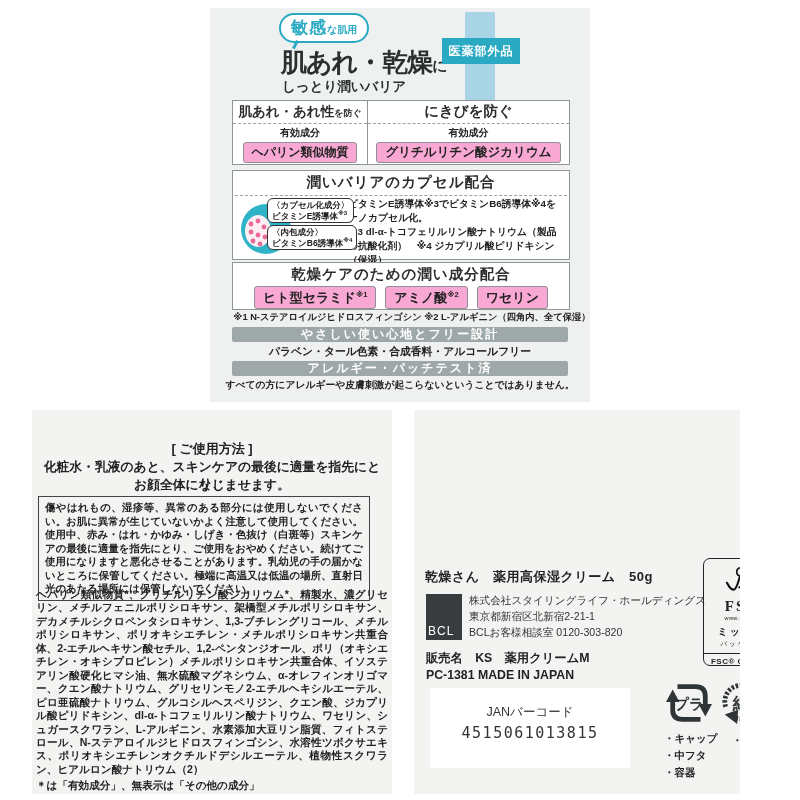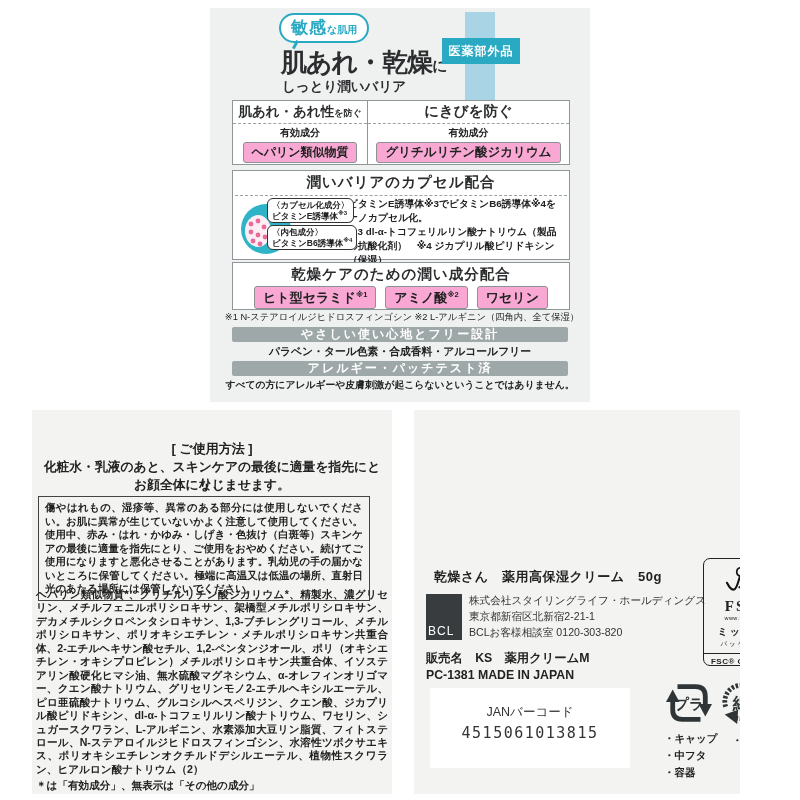--- a/index.html
+++ b/index.html
@@ -44,40 +44,40 @@
              padding:1px 4px;font-size:8.5px;font-weight:bold;line-height:1.2;white-space:nowrap;z-index:3;}
   .cap-desc{position:absolute;left:115px;top:26px;width:216px;font-size:9.8px;font-weight:bold;line-height:1.4;}
   .cap-notes{margin-top:1px;}
 
   .box3{left:22px;top:254px;width:336px;height:46px;text-align:center;}
   .box3 .boxtitle{padding-top:2px;}
   .chiprow{margin-top:2px;display:flex;justify-content:center;gap:9px;}
   .chip.c3{font-size:13px;padding:1.5px 8px;}
   .chip .sup{font-size:7.5px;vertical-align:super;}
 
-  .footnote1{left:2px;top:303px;width:380px;text-align:center;font-size:9.3px;font-weight:normal;color:#222;}
+  .footnote1{left:12px;top:303px;width:380px;text-align:center;font-size:9.3px;font-weight:bold;color:#222;}
   .graybar{left:22px;width:336px;height:15px;background:#9fa8a9;color:#fff;font-weight:bold;
            text-align:center;font-size:12px;line-height:15px;letter-spacing:2px;border-radius:2px;}
   .bar1{top:319px;} .bar2{top:353px;}
   .barnote{left:0;width:380px;text-align:center;font-weight:bold;color:#222;}
   .note1{top:337px;font-size:10.8px;}
   .note2{top:371px;font-size:9.8px;}
 
   
   .panel-bl{left:32px;top:410px;width:360px;height:384px;background:#f3f4f1;}
   .usage-title{left:0;top:30px;width:360px;text-align:center;font-size:13px;font-weight:bold;}
   .usage-l1{left:0;top:49px;width:360px;text-align:center;font-size:12.8px;font-weight:bold;}
   .usage-l2{left:0;top:67px;width:360px;text-align:center;font-size:12.8px;font-weight:bold;}
   .warnbox{left:6px;top:86px;width:332px;border:1px solid #444;box-sizing:border-box;
            padding:4px 6px;font-size:10.4px;font-weight:bold;line-height:1.3;text-align:justify;background:#f3f4f1;}
   .ingr{left:4px;top:178px;width:352px;font-size:10.6px;font-weight:bold;line-height:1.27;text-align:justify;}
   .ingr-note{margin-top:3px;text-align:left;}
 
   .panel-br{left:414px;top:410px;width:378px;height:384px;background:#f3f4f1;}
-  .pname{left:20px;top:158px;font-size:13px;font-weight:bold;letter-spacing:0.5px;white-space:nowrap;}
+  .pname{left:11px;top:158px;font-size:13px;font-weight:bold;letter-spacing:0.5px;white-space:nowrap;}
   .bcl{left:12px;top:184px;width:36px;height:46px;background:#383c3f;display:flex;align-items:flex-end;}
   .bcl span{color:#fff;font-size:12px;letter-spacing:1px;padding:2px 2px;}
   .company{left:55px;top:183px;font-size:10.6px;line-height:1.5;color:#333;white-space:nowrap;}
   .sales{left:12px;top:240px;font-size:12.3px;font-weight:bold;white-space:nowrap;}
   .pcode{left:12px;top:258px;font-size:12.3px;font-weight:bold;white-space:nowrap;}
   .janbox{left:16px;top:278px;width:200px;height:80px;background:#fff;text-align:center;}
   .jan-label{margin-top:16px;font-size:12.5px;color:#333;}
   .jan-code{margin-top:3px;font-size:15px;color:#333;font-family:"DejaVu Sans Mono",monospace;letter-spacing:1.5px;}
 
   .fsc{left:289px;top:148px;width:78px;height:108px;border:1.5px solid #222;border-radius:7px;

